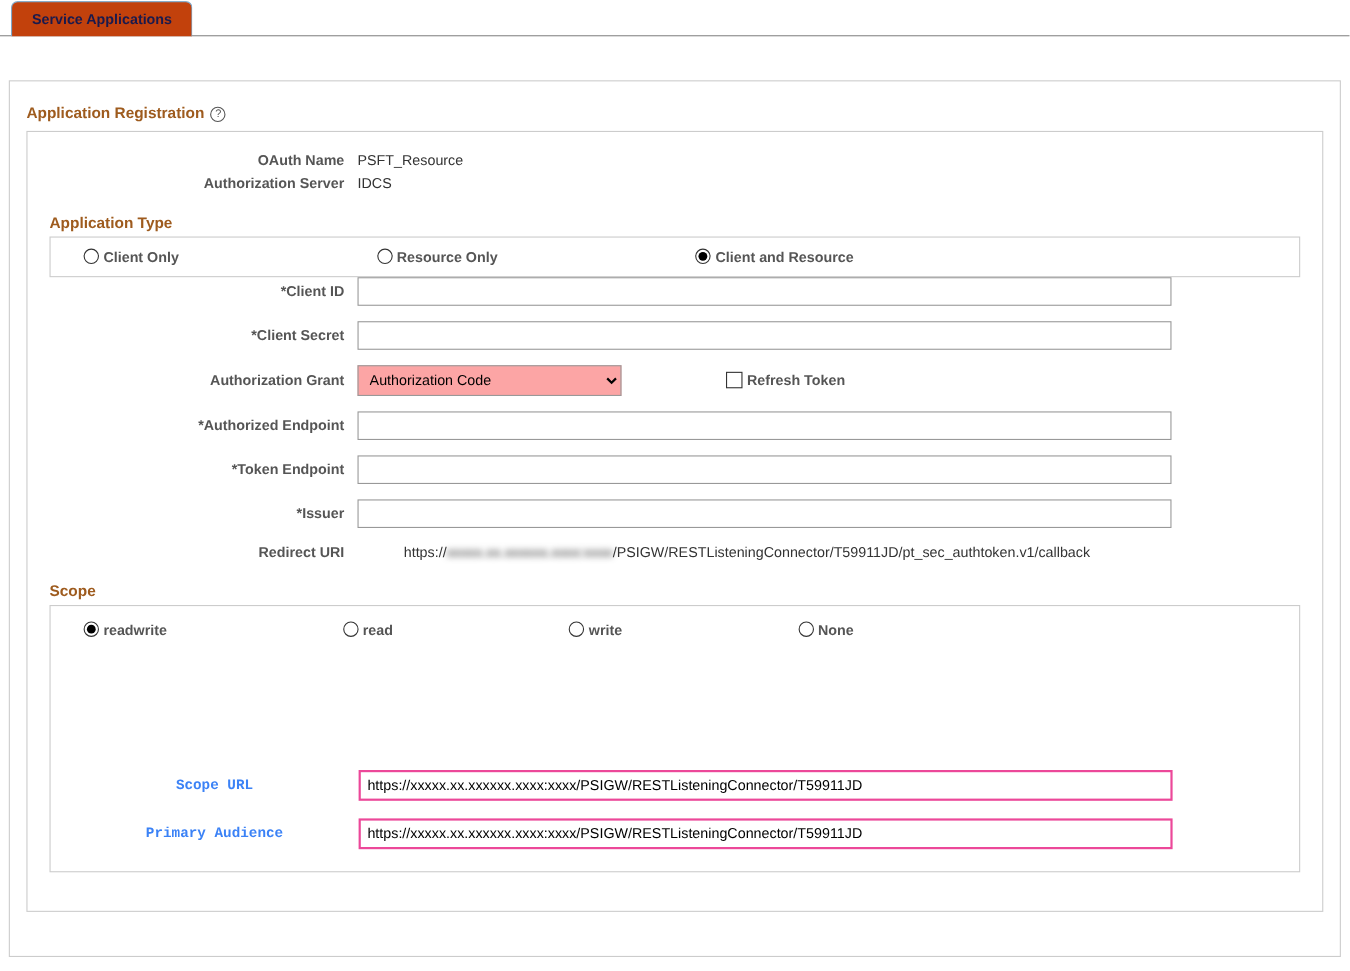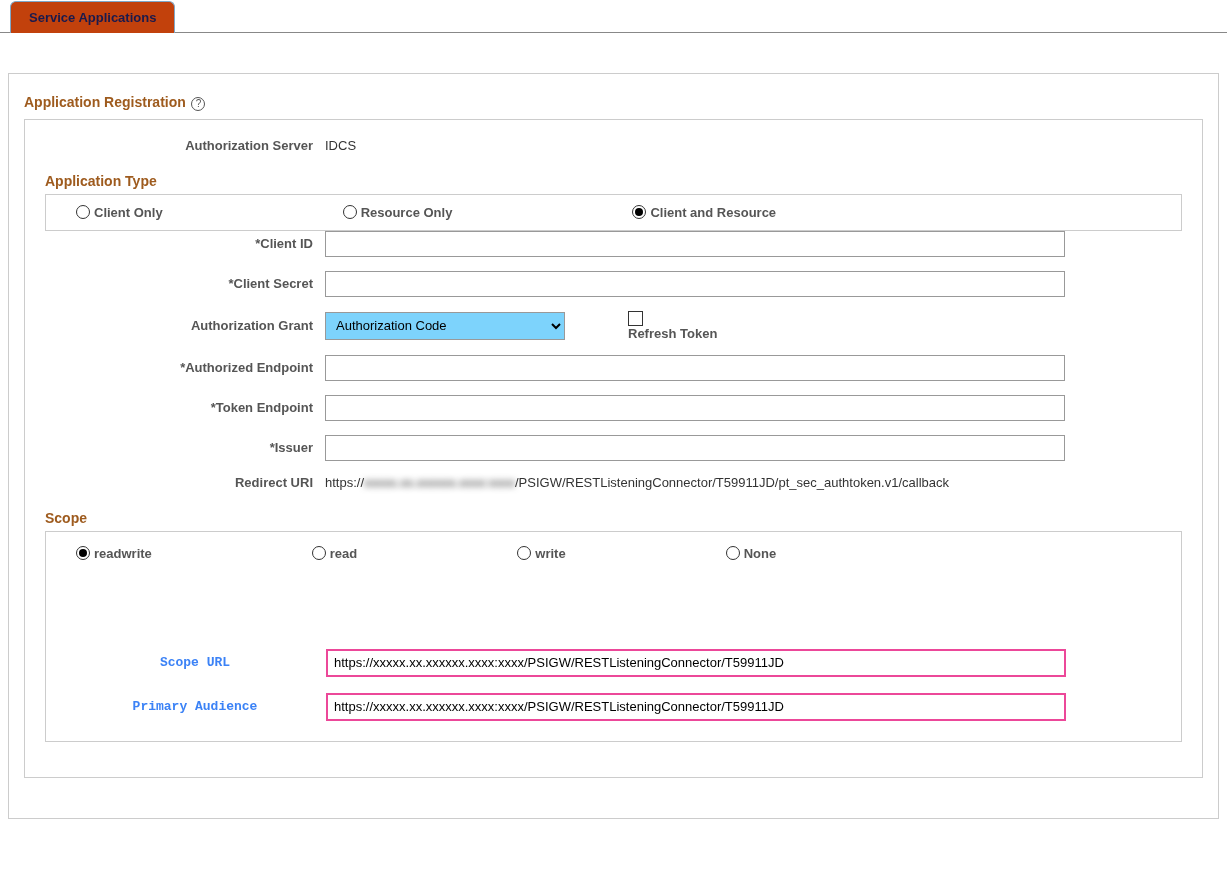--- a/index.html
+++ b/index.html
@@ -81,21 +81,21 @@
     margin-bottom: 5px;
   }
   .radio-box {
     border: 1px solid #ccc;
     padding: 10px 30px;
     display: flex;
     gap: 180px;
     align-items: center;
   }
   .radio-box.scope {
-    gap: 88px;
+    gap: 120px;
     margin-bottom: 15px;
     flex-direction: column;
     align-items: stretch;
     padding: 14px 30px 20px 30px;
   }
   .radio-row {
     display:flex;
     gap:160px;
     align-items:center;
   }
@@ -134,38 +134,39 @@
     font-weight: bold;
     color: #555;
   }
   .form-input {
     border: 1px solid #999;
     height: 26px;
     padding: 2px 6px;
     font-size: 13px;
   }
   .wide-input { width: 740px; }
-  .select-input { width: 240px; background:#7dd3fc; height: 28px;}
+  .select-input { width: 240px; background:#fca5a5; height: 28px;}
   .checkbox-wrap {
     display: flex;
-    margin-left: 63px;
-    font-weight: bold;
-    color: #555;
-    flex-direction: column;
+    align-items: center;
+    margin-left: 95px;
+    font-weight: bold;
+    color: #555;
   }
   .checkbox-box {
     width: 15px;
     height: 15px;
     border: 1.5px solid #333;
     margin-right: 4px;
   }
   .readonly-row {
     display:flex;
     align-items:center;
     margin-bottom:10px;
+    gap:42px;
   }
   .readonly-label {
     width: 280px;
     text-align:right;
     padding-right:12px;
     font-weight:bold;
     color:#555;
   }
   .readonly-value { color:#333; }
   .blur { filter: blur(3px); display:inline-block; }
@@ -201,20 +202,24 @@
 <div class="page-body">
 
   <div>
     <span class="section-title">Application Registration</span>
     <span class="help-circle">?</span>
   </div>
 
   <div class="content-box">
 
     <div class="header-row">
+      <div class="header-label">OAuth Name</div>
+      <div class="header-value">PSFT_Resource</div>
+    </div>
+    <div class="header-row">
       <div class="header-label">Authorization Server</div>
       <div class="header-value">IDCS</div>
     </div>
 
     <div class="sub-section-title">Application Type</div>
     <div class="radio-box">
       <div class="radio-item">
         <span class="radio-circle"></span>
         <span>Client Only</span>
       </div>

